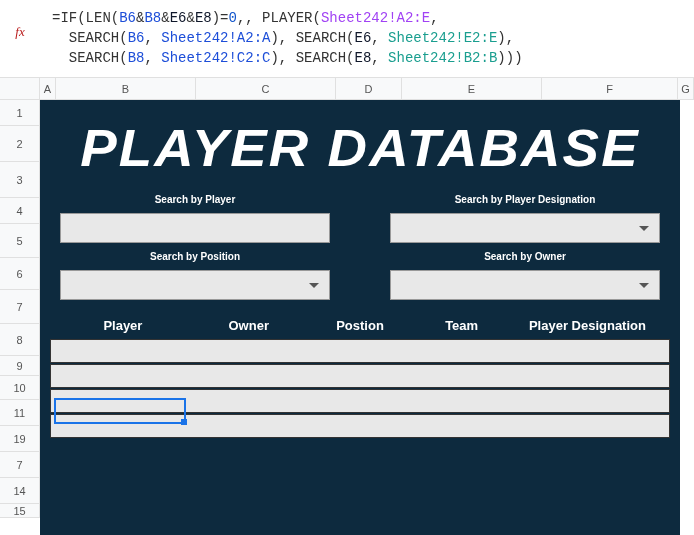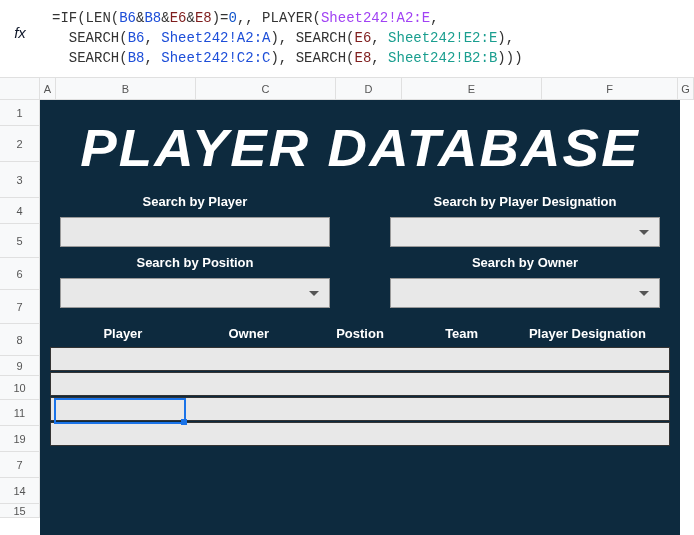--- a/index.html
+++ b/index.html
@@ -1,42 +1,42 @@
 <!DOCTYPE html>
 <html><head>
 <meta charset="utf-8">
 <style>
 * { box-sizing: border-box; margin: 0; padding: 0; }
 body { font-family: Arial, sans-serif; font-size: 13px; background: #fff; width: 694px; height: 535px; overflow: hidden; }
 
 .formula-bar { display: flex; align-items: flex-start; border-bottom: 1px solid #e0e0e0; min-height: 78px; padding: 4px 0; }
-.fx-icon { width: 40px; display: flex; align-items: center; justify-content: center; color: #0f172a; font-style: italic; font-family: Liberation Sans, sans-serif; font-size: 15px; padding-top: 20px; }
+.fx-icon { width: 40px; display: flex; align-items: center; justify-content: center; color: #b91c1c; font-style: italic; font-family: Liberation Serif, serif; font-size: 13px; padding-top: 20px; }
 .formula-content { flex: 1; font-family: 'Consolas', 'Courier New', monospace; font-size: 14px; line-height: 20px; padding: 4px 8px 4px 12px; color: #333; white-space: pre; }
 .formula-content .ref-orange { color: #1d4ed8; }
-.formula-content .ref-blue { color: #7f1d1d; }
+.formula-content .ref-blue { color: #0f172a; }
 .formula-content .ref-purple { color: #a142f4; }
 .formula-content .ref-teal { color: #1a9e8f; }
 .formula-content .num { color: #1155cc; }
 .corner { width: 40px; height: 22px; background: #f8f9fa; border-right: 1px solid #e0e0e0; border-bottom: 1px solid #e0e0e0; }
 .col-headers { display: flex; height: 22px; }
 .col-header { background: #f8f9fa; border-right: 1px solid #e0e0e0; border-bottom: 1px solid #e0e0e0; display: flex; align-items: center; justify-content: center; color: #555; font-size: 11px; }
 .row-headers { width: 40px; }
 .row-header { background: #f8f9fa; border-right: 1px solid #e0e0e0; border-bottom: 1px solid #e0e0e0; display: flex; align-items: center; justify-content: center; color: #555; font-size: 11px; }
 
 .grid-wrap { display: flex; flex-direction: column; }
 .top-row { display: flex; }
 .body-row { display: flex; flex: 1; }
 .cells { position: relative; flex: 1; }
 
 .dark-panel { position: absolute; left: 0; top: 0; width: 640px; height: 502px; background: #0d2a3e; }
 .title { font-family: 'Arial Black', Arial, sans-serif; font-weight: 900; font-style: italic; color: #fff; font-size: 52px; letter-spacing: 2px; text-align: center; padding: 18px 0 10px 0; transform: scaleX(1.05); }
 
 .search-grid { display: grid; grid-template-columns: 1fr 1fr; gap: 8px 60px; padding: 6px 20px 0 20px; }
 .search-block { display: flex; flex-direction: column; align-items: center; }
-.search-label { color: #fff; font-weight: bold; font-size: 13px; margin-bottom: 8px; }
+.search-label { color: #fff; font-weight: bold; font-size: 10px; margin-bottom: 8px; }
 .search-input { width: 270px; height: 30px; background: #e8e8e8; border: 1px solid #999; }
 .search-select { width: 270px; height: 30px; background: #e8e8e8; border: 1px solid #999; display: flex; align-items: center; justify-content: flex-end; padding-right: 10px; }
 .dropdown-arrow { width: 0; height: 0; border-left: 5px solid transparent; border-right: 5px solid transparent; border-top: 5px solid #555; }
 
 .table-headers { display: flex; color: #fff; font-weight: bold; font-size: 13px; padding: 18px 20px 6px 20px; }
 .th { text-align: center; }
 .th-player { width: 130px; }
 .th-owner { width: 130px; }
 .th-position { width: 100px; }
 .th-team { width: 110px; }

